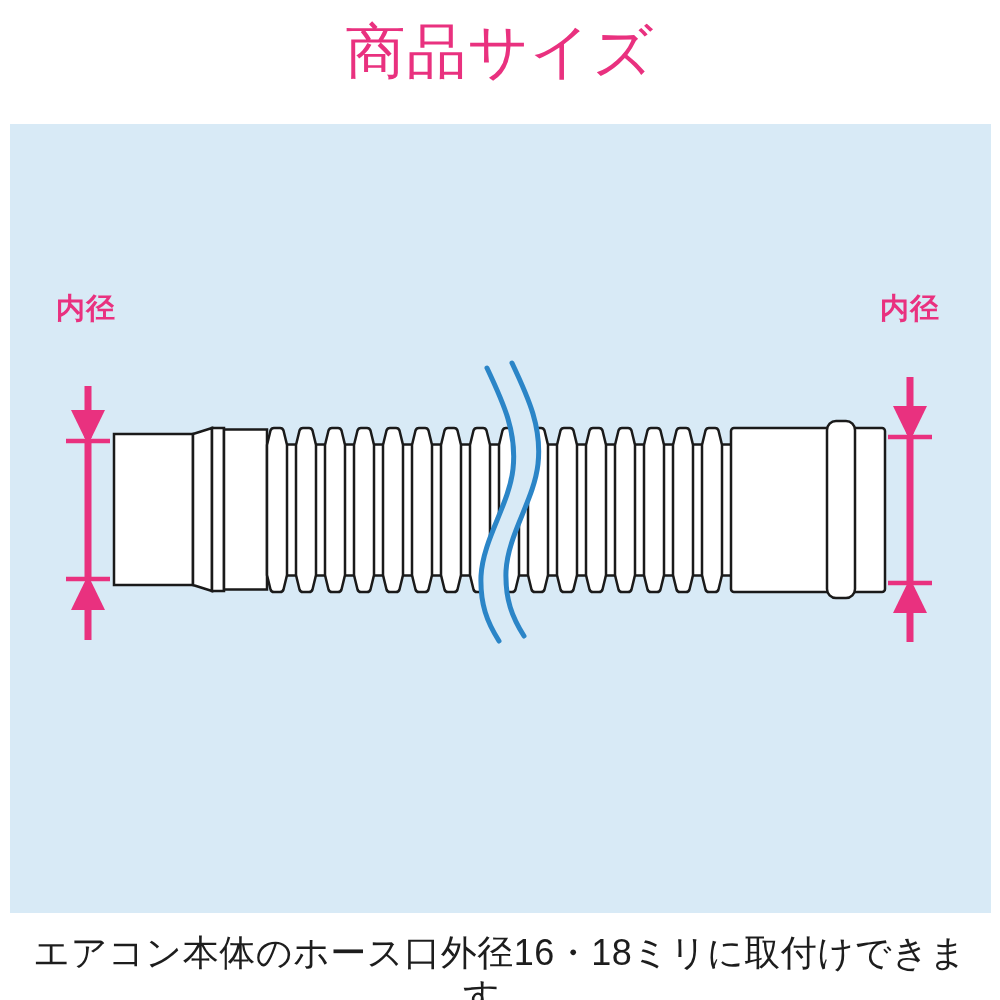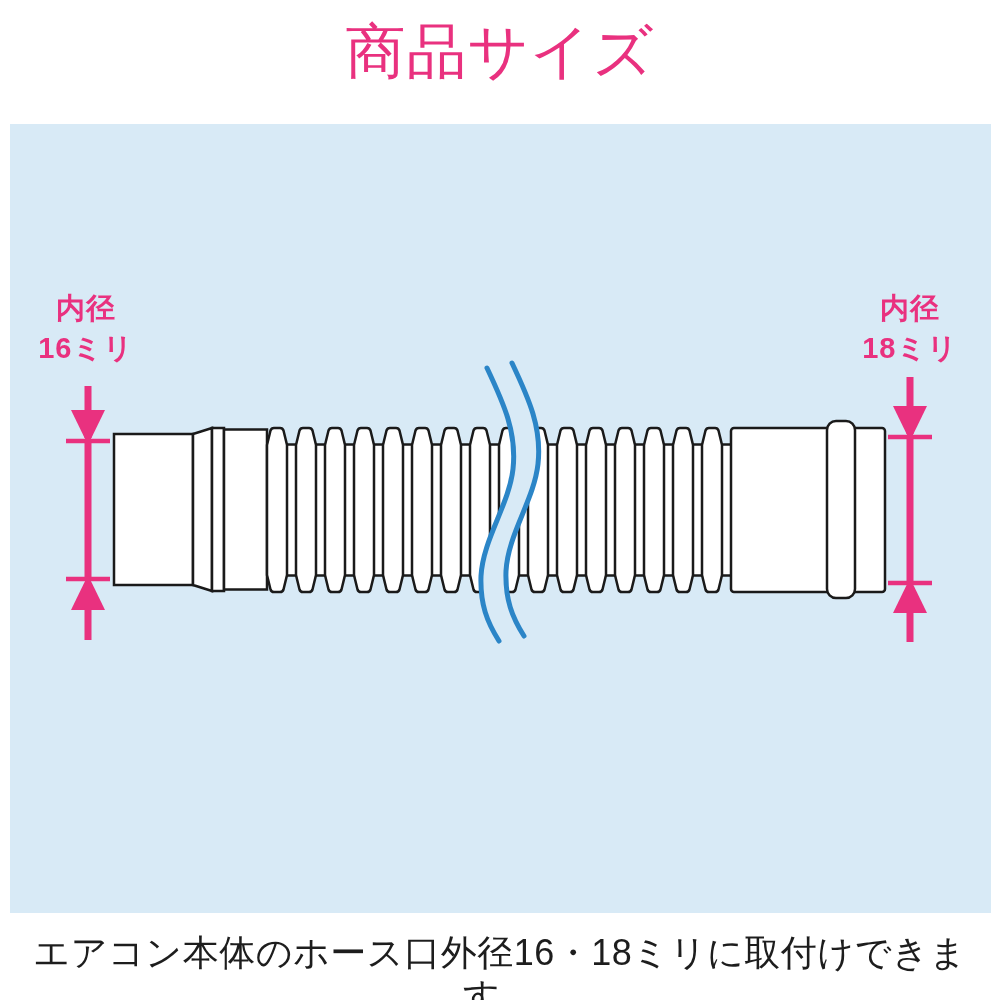--- a/index.html
+++ b/index.html
@@ -115,21 +115,19 @@
       <line class="dim-line" x1="910" y1="437" x2="910" y2="583"></line>
       <line class="dim-tick" x1="888" y1="583" x2="932" y2="583"></line>
       <polygon class="dim-head" points="893,613 927,613 910,578"></polygon>
       <line class="dim-line" x1="910" y1="611" x2="910" y2="642"></line>
     </g>
   </svg>
 </div>
 
 <div class="dim-label left">
   <span>内径</span>
-  <span>16ミリ</span>
 </div>
 
 <div class="dim-label right">
   <span>内径</span>
-  <span>18ミリ</span>
 </div>
 
 <div class="caption">エアコン本体のホース口外径16・18ミリに取付けできます。</div>
 
 </body></html>

